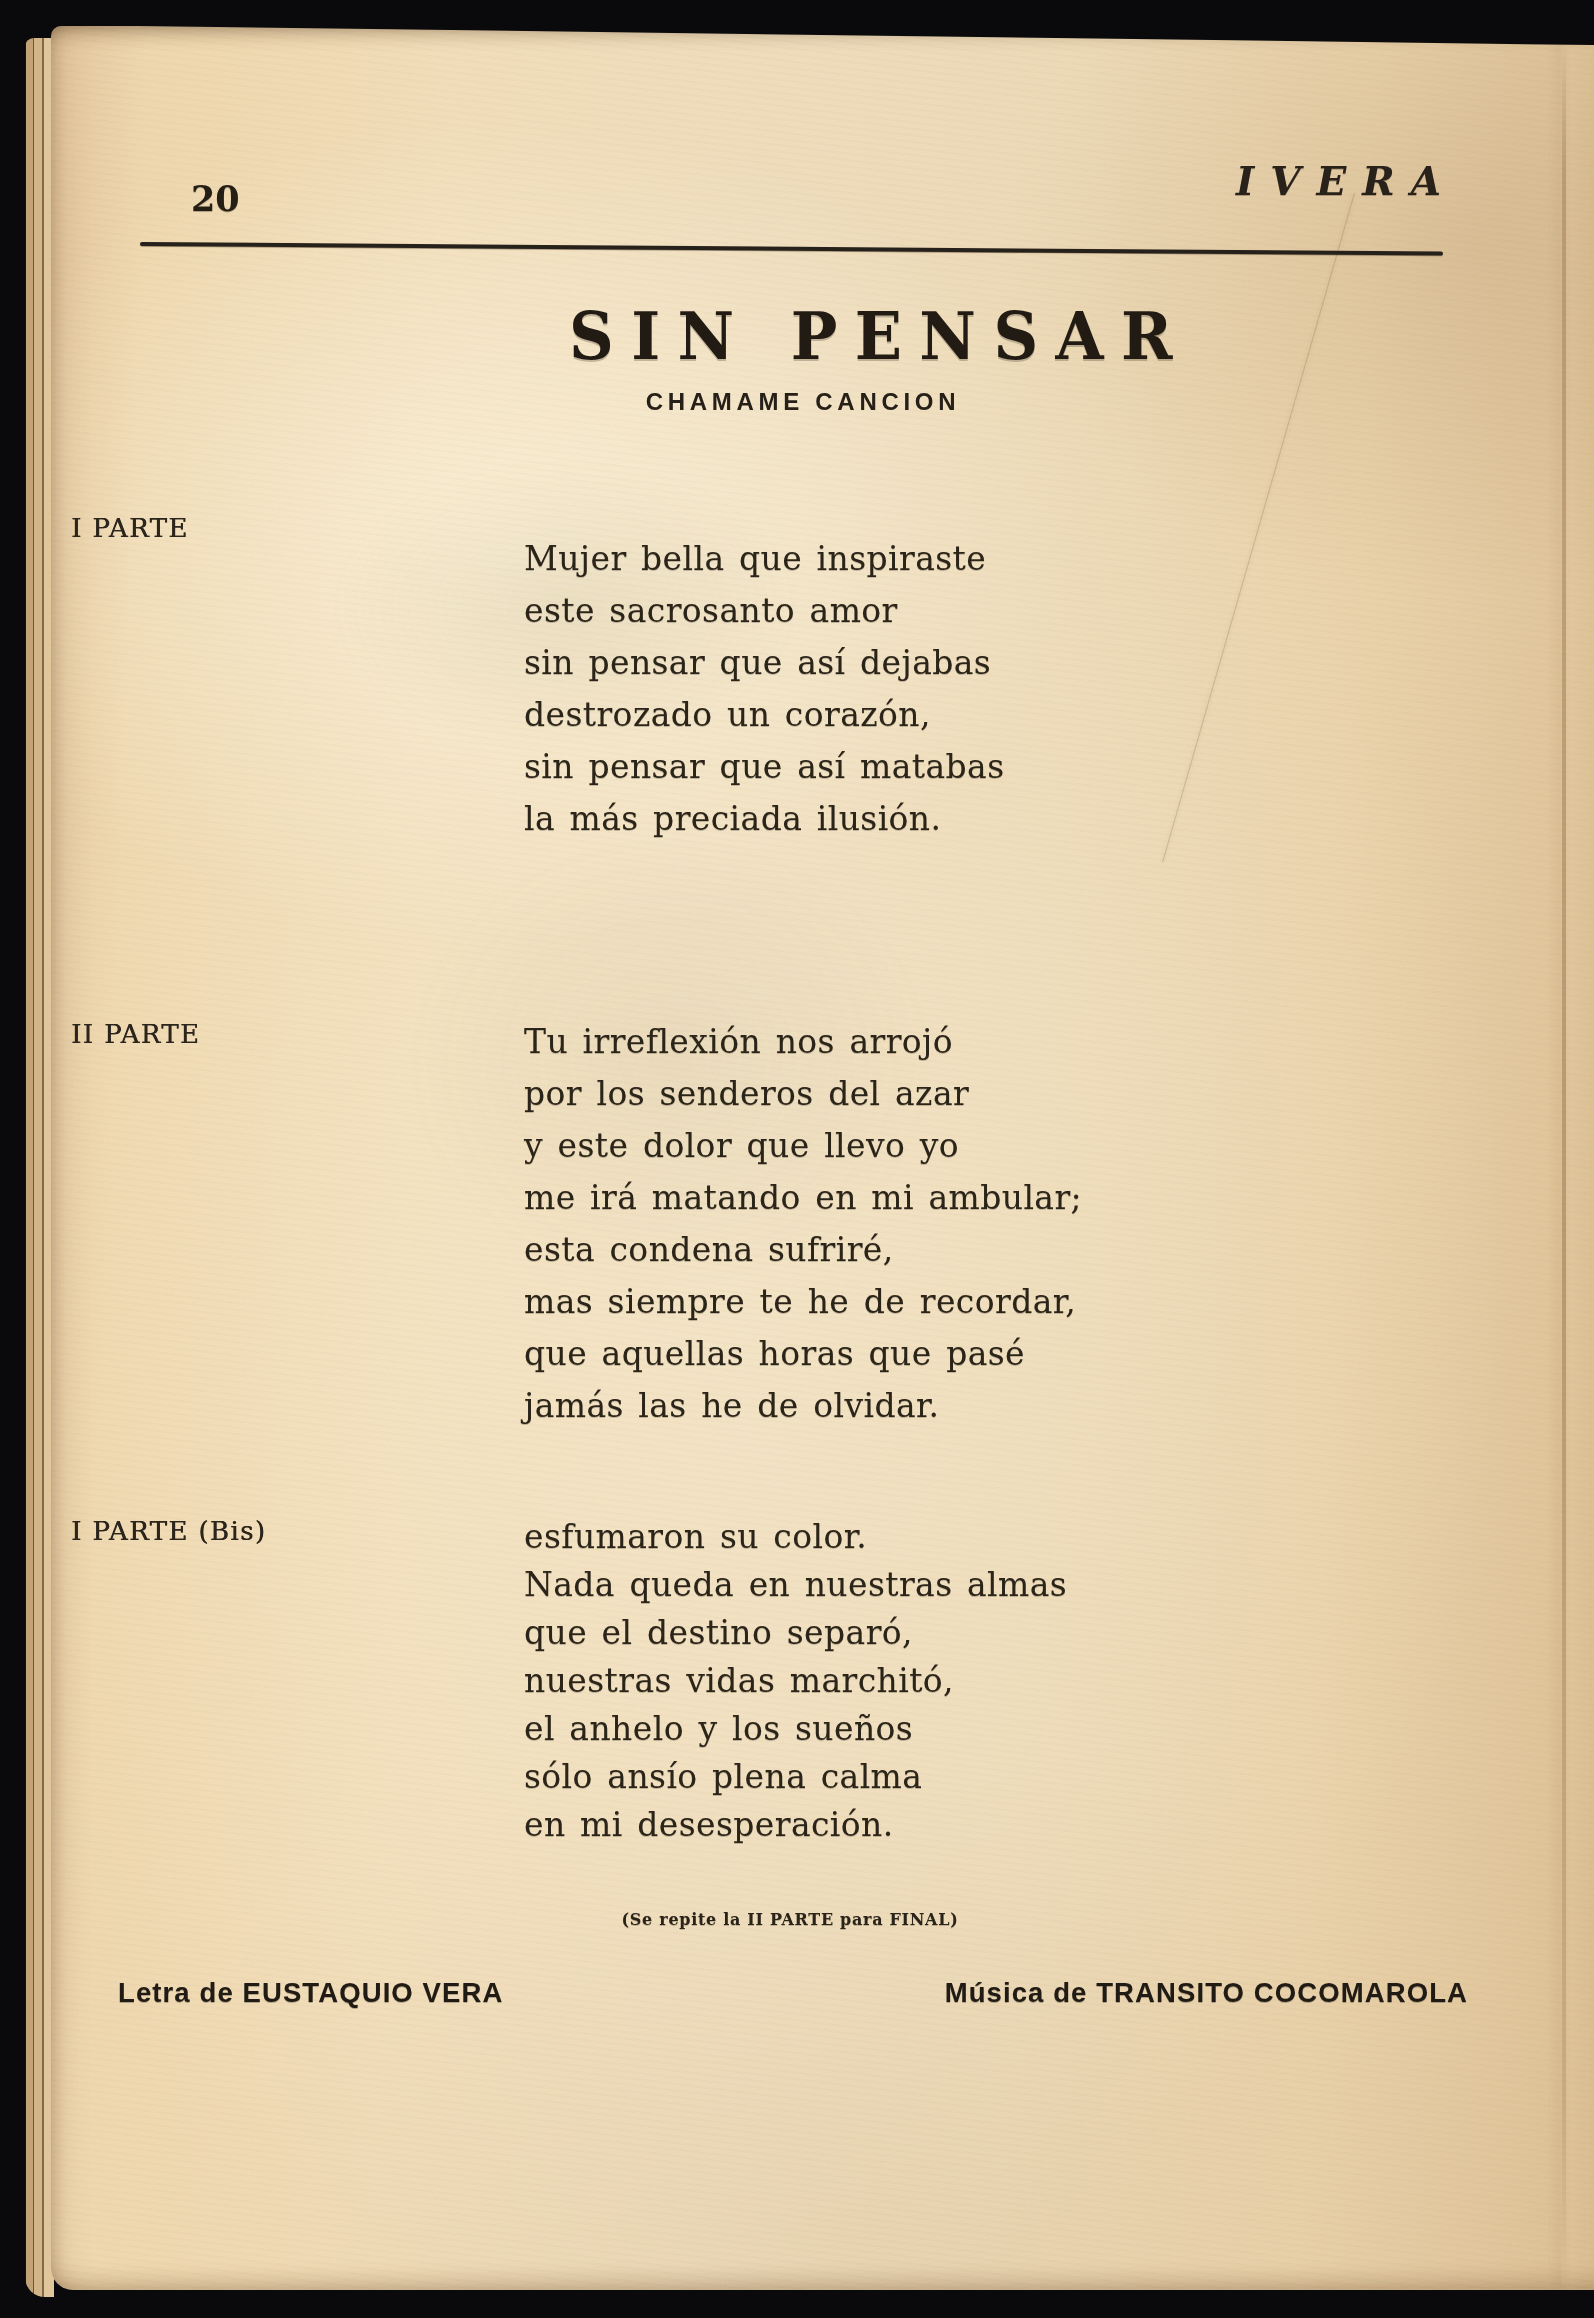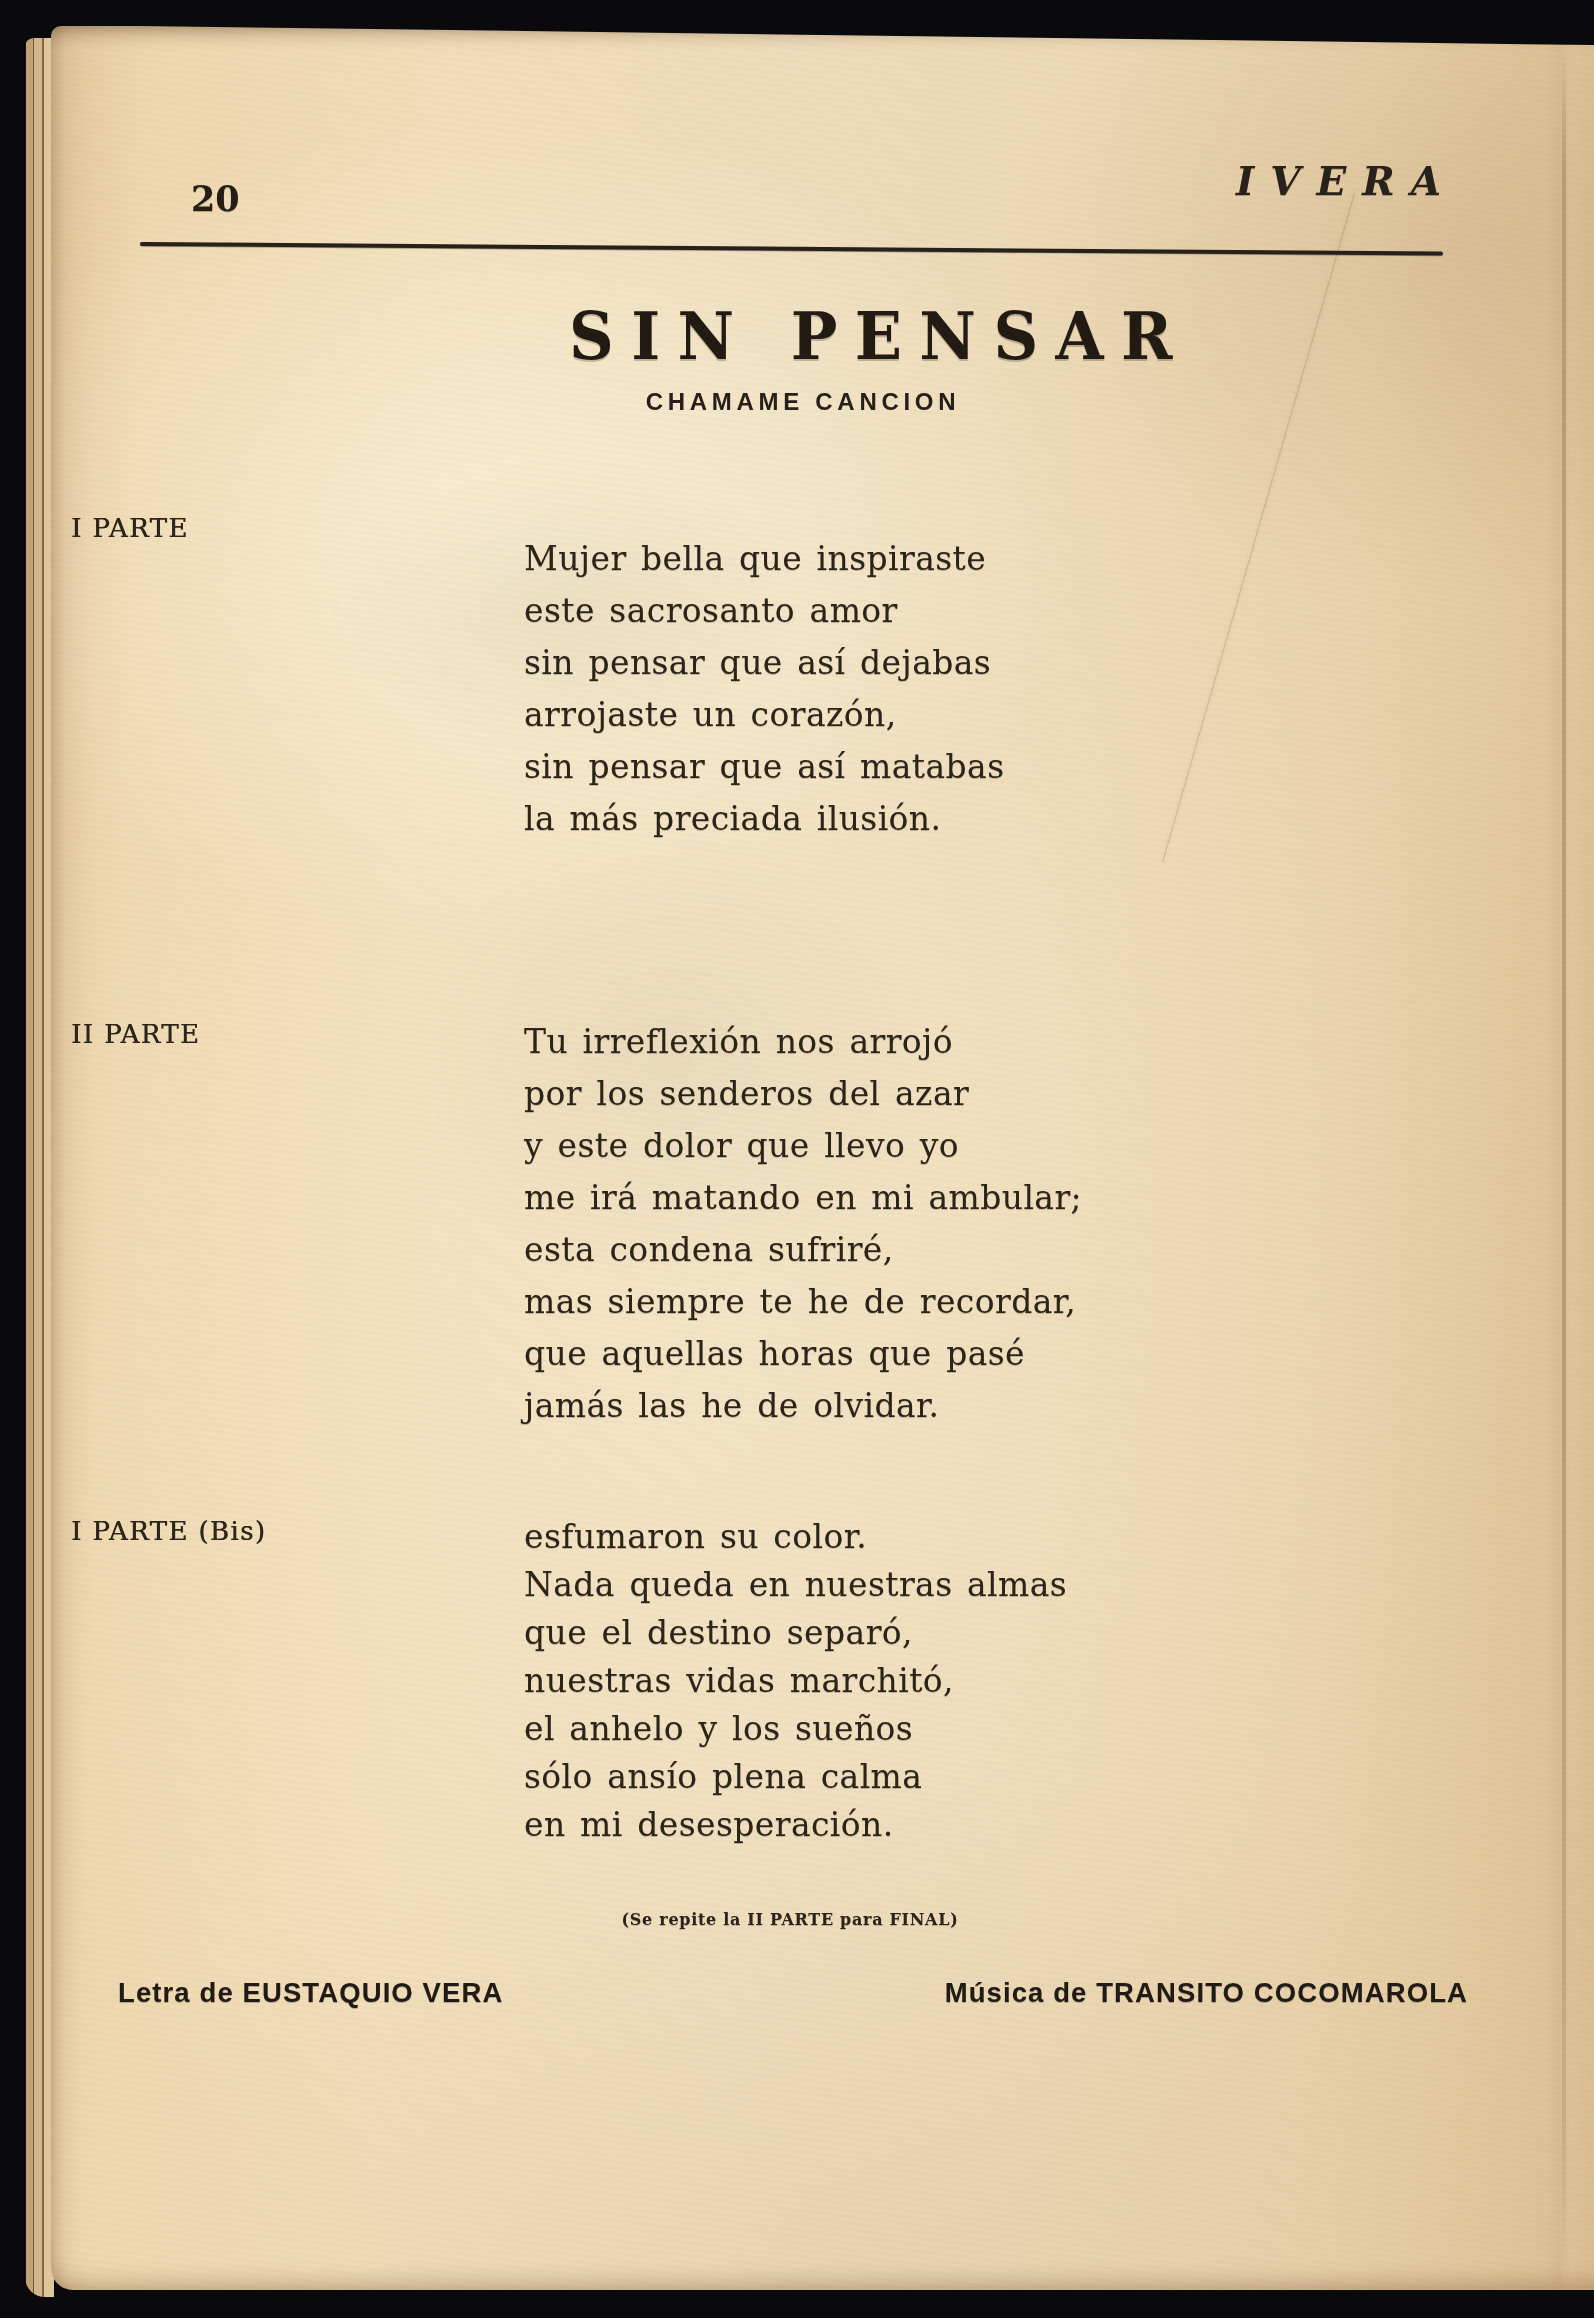--- a/index.html
+++ b/index.html
@@ -167,21 +167,21 @@
     <div class="rule"></div>
 
     <h1 class="title">SIN PENSAR</h1>
     <div class="subtitle">CHAMAME CANCION</div>
 
     <div class="part-label lbl-1">I PARTE</div>
     <div class="stanza st-1 ink">
       <div class="line">Mujer bella que inspiraste</div>
       <div class="line">este sacrosanto amor</div>
       <div class="line">sin pensar que así dejabas</div>
-      <div class="line">arrojaste un corazón,</div>
+      <div class="line">destrozado un corazón,</div>
       <div class="line">sin pensar que así matabas</div>
       <div class="line">la más preciada ilusión.</div>
     </div>
 
     <div class="part-label lbl-2">II PARTE</div>
     <div class="stanza st-2 ink">
       <div class="line">Tu irreflexión nos arrojó</div>
       <div class="line">por los senderos del azar</div>
       <div class="line">y este dolor que llevo yo</div>
       <div class="line">me irá matando en mi ambular;</div>

